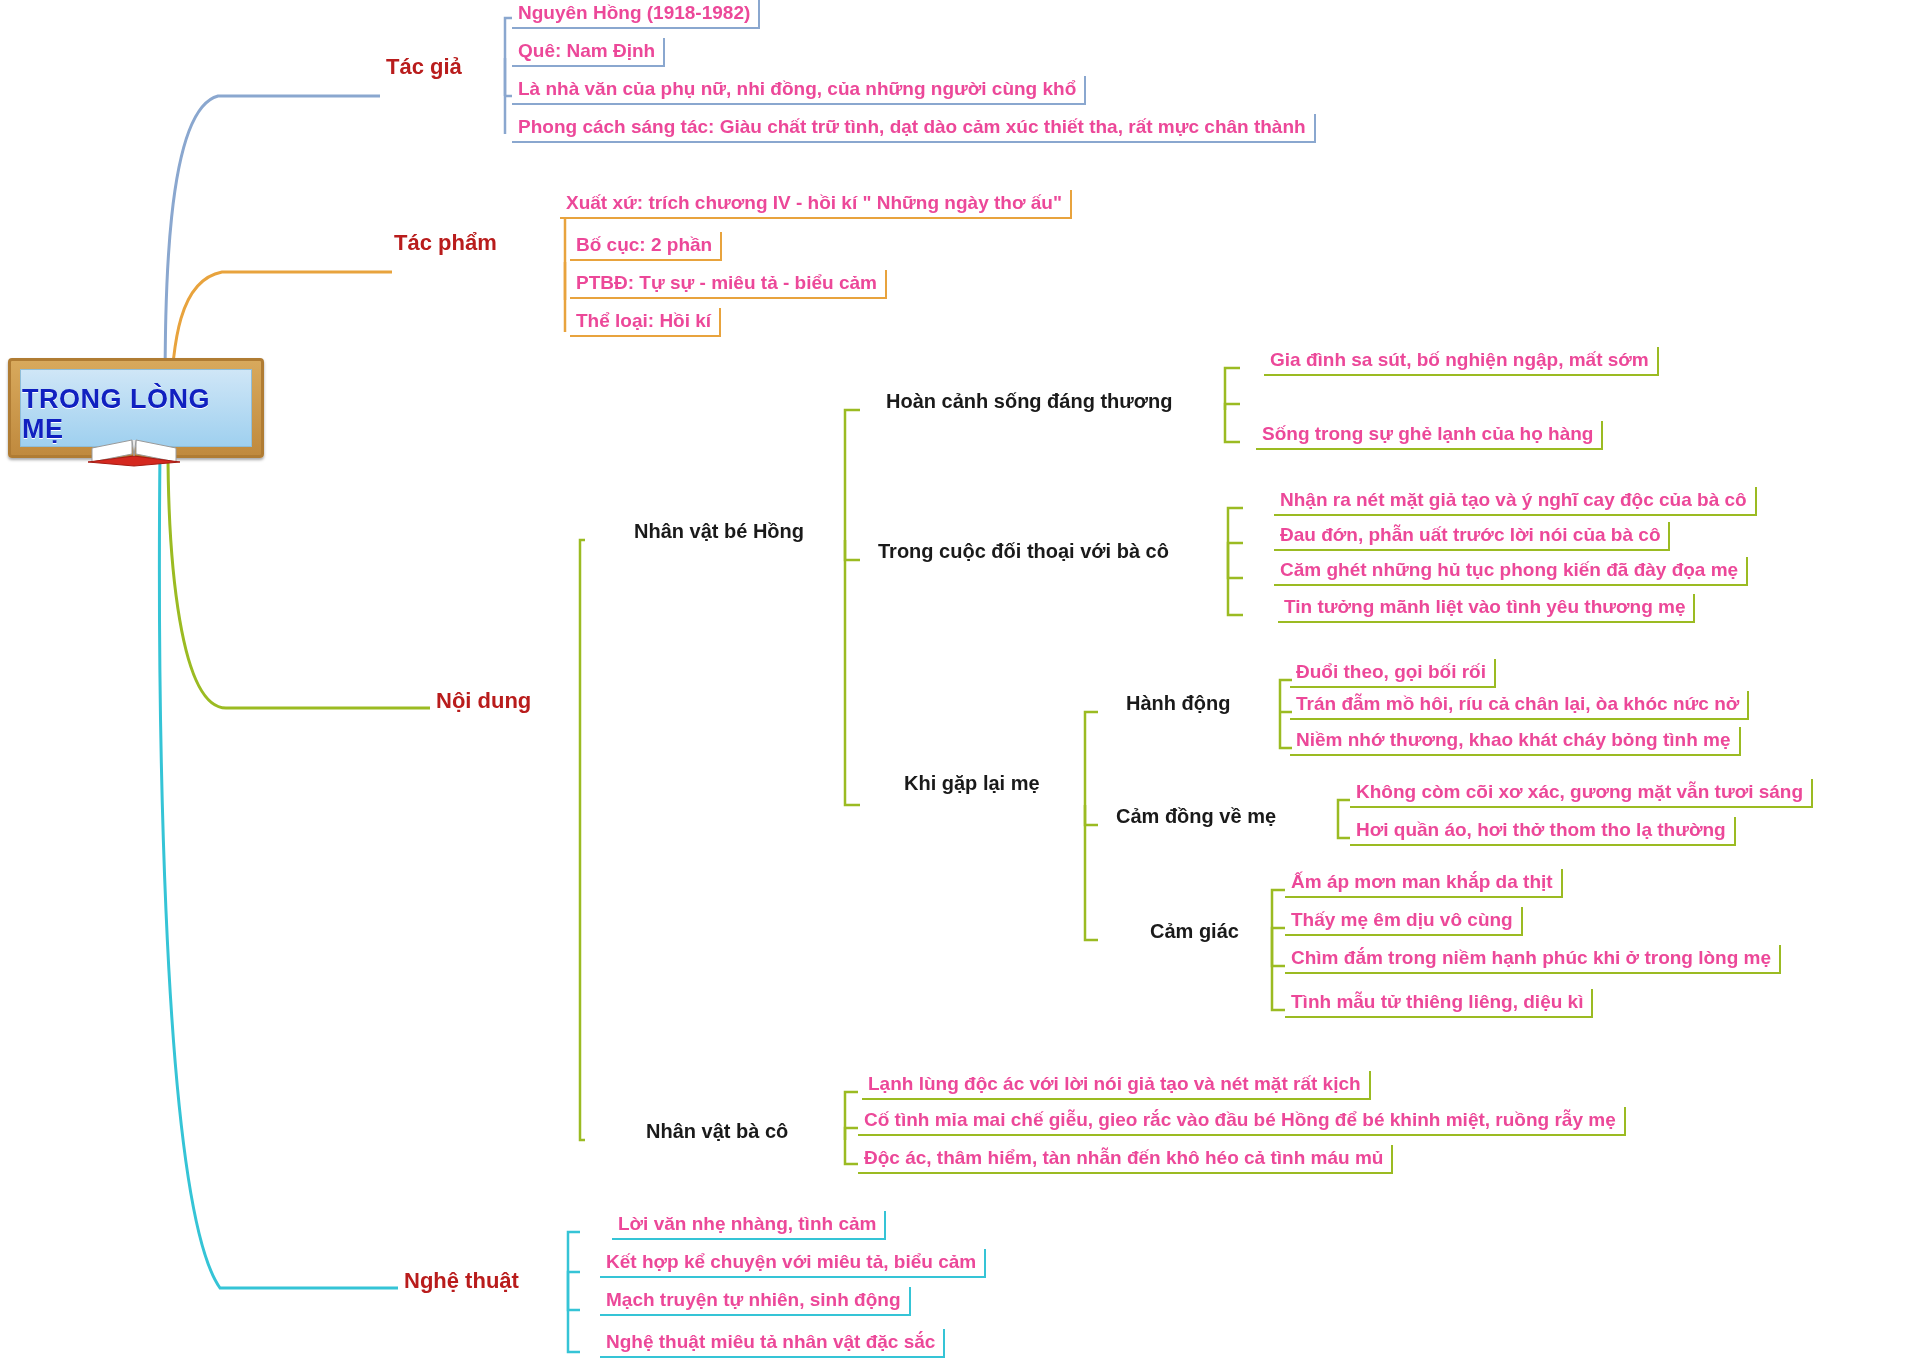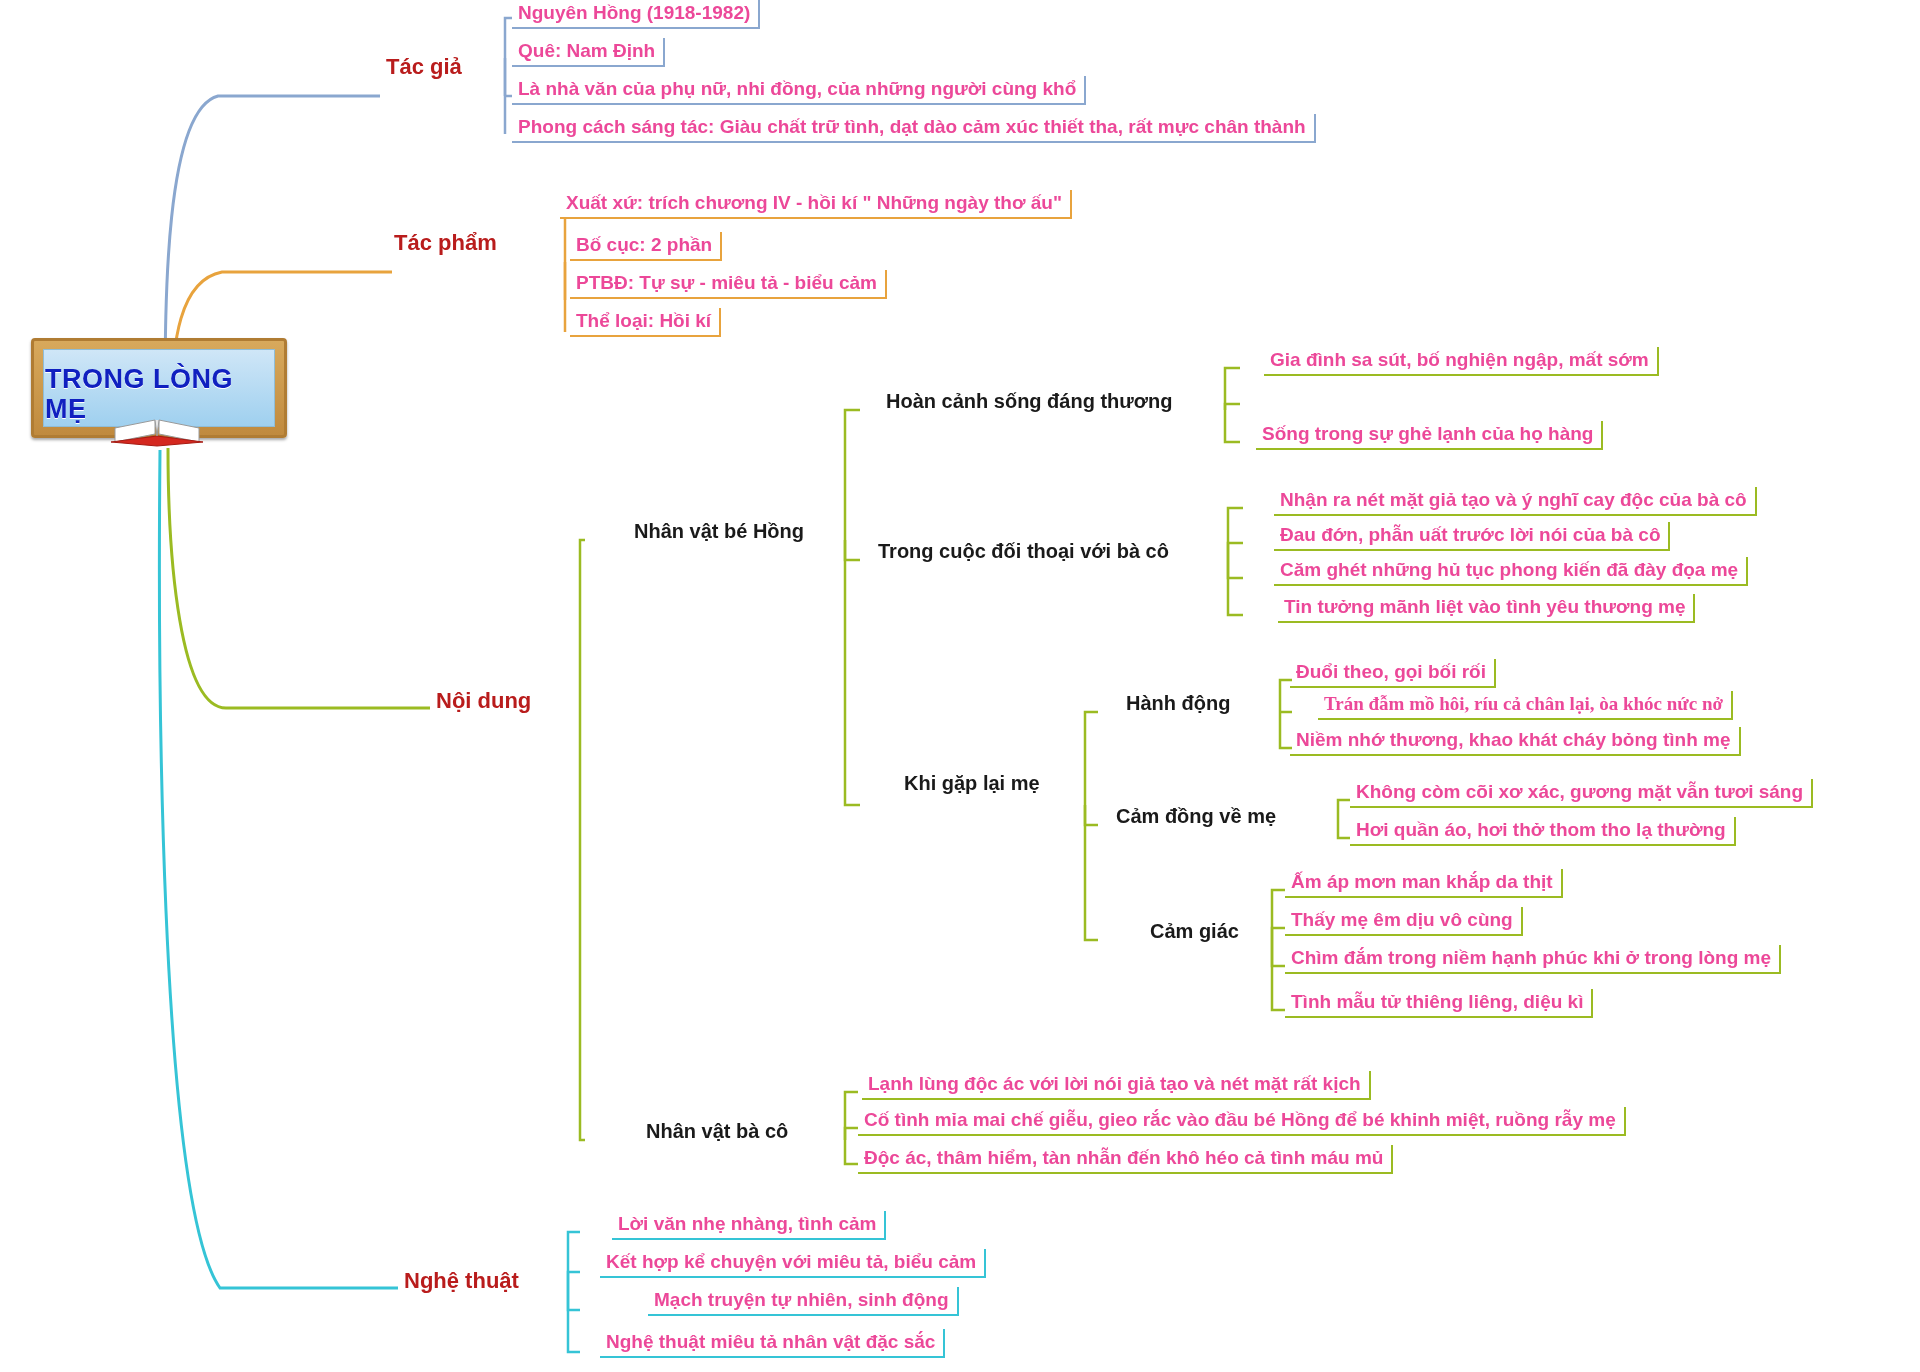--- a/index.html
+++ b/index.html
@@ -31,21 +31,21 @@
   .sub-label{
     font-size:20px;
     font-weight:bold;
     color:#1a1a1a;
     padding:2px 6px;
   }
 
   
   #central{
     position:absolute;
-    left:8px;top:338px;width:236px;height:110px;margin-left:23px;
+    left:8px;top:358px;width:236px;height:110px;
   }
   .board-frame{
     position:absolute;left:0;top:0;width:256px;height:100px;
     background:linear-gradient(#d8a95c,#c08a3e);
     border:3px solid #b07c33;
     border-radius:4px;
     box-sizing:border-box;
     box-shadow:0 2px 3px rgba(0,0,0,.35);
   }
   .board-inner{
@@ -162,37 +162,37 @@
   <div class="node sub-label" style="left:872px;top:538px;">Trong cuộc đối thoại với bà cô</div>
   <div class="node leaf br-green" style="left:1274px;top:487px;">Nhận ra nét mặt giả tạo và ý nghĩ cay độc của bà cô</div>
   <div class="node leaf br-green" style="left:1274px;top:522px;">Đau đớn, phẫn uất trước lời nói của bà cô</div>
   <div class="node leaf br-green" style="left:1274px;top:557px;">Căm ghét những hủ tục phong kiến đã đày đọa mẹ</div>
   <div class="node leaf br-green" style="left:1278px;top:594px;">Tin tưởng mãnh liệt vào tình yêu thương mẹ</div>
 
   <div class="node sub-label" style="left:898px;top:770px;">Khi gặp lại mẹ</div>
 
   <div class="node sub-label" style="left:1120px;top:690px;">Hành động</div>
   <div class="node leaf br-green" style="left:1290px;top:659px;">Đuổi theo, gọi bối rối</div>
-  <div class="node leaf br-green" style="left:1318px;top:691px;font-family:Liberation Serif, serif;">Trán đẫm mồ hôi, ríu cả chân lại, òa khóc nức nở</div>
+  <div class="node leaf br-green" style="left:1290px;top:691px;">Trán đẫm mồ hôi, ríu cả chân lại, òa khóc nức nở</div>
   <div class="node leaf br-green" style="left:1290px;top:727px;">Niềm nhớ thương, khao khát cháy bỏng tình mẹ</div>
 
   <div class="node sub-label" style="left:1110px;top:803px;">Cảm đồng về mẹ</div>
   <div class="node leaf br-green" style="left:1350px;top:779px;">Không còm cõi xơ xác, gương mặt vẫn tươi sáng</div>
   <div class="node leaf br-green" style="left:1350px;top:817px;">Hơi quần áo, hơi thở thom tho lạ thường</div>
 
   <div class="node sub-label" style="left:1144px;top:918px;">Cảm giác</div>
   <div class="node leaf br-green" style="left:1285px;top:869px;">Ấm áp mơn man khắp da thịt</div>
   <div class="node leaf br-green" style="left:1285px;top:907px;">Thấy mẹ êm dịu vô cùng</div>
   <div class="node leaf br-green" style="left:1285px;top:945px;">Chìm đắm trong niềm hạnh phúc khi ở trong lòng mẹ</div>
   <div class="node leaf br-green" style="left:1285px;top:989px;">Tình mẫu tử thiêng liêng, diệu kì</div>
 
   <div class="node sub-label" style="left:640px;top:1118px;">Nhân vật bà cô</div>
   <div class="node leaf br-green" style="left:862px;top:1071px;">Lạnh lùng độc ác với lời nói giả tạo và nét mặt rất kịch</div>
   <div class="node leaf br-green" style="left:858px;top:1107px;">Cố tình mỉa mai chế giễu, gieo rắc vào đầu bé Hồng để bé khinh miệt, ruồng rẫy mẹ</div>
   <div class="node leaf br-green" style="left:858px;top:1145px;">Độc ác, thâm hiểm, tàn nhẫn đến khô héo cả tình máu mủ</div>
 
   <div class="node branch-label" style="left:398px;top:1266px;">Nghệ thuật</div>
   <div class="node leaf br-cyan" style="left:612px;top:1211px;">Lời văn nhẹ nhàng, tình cảm</div>
   <div class="node leaf br-cyan" style="left:600px;top:1249px;">Kết hợp kể chuyện với miêu tả, biểu cảm</div>
-  <div class="node leaf br-cyan" style="left:600px;top:1287px;margin-left:48px;">Mạch truyện tự nhiên, sinh động</div>
+  <div class="node leaf br-cyan" style="left:600px;top:1287px;">Mạch truyện tự nhiên, sinh động</div>
   <div class="node leaf br-cyan" style="left:600px;top:1329px;">Nghệ thuật miêu tả nhân vật đặc sắc</div>
 
 </div>
 
 </body></html>

